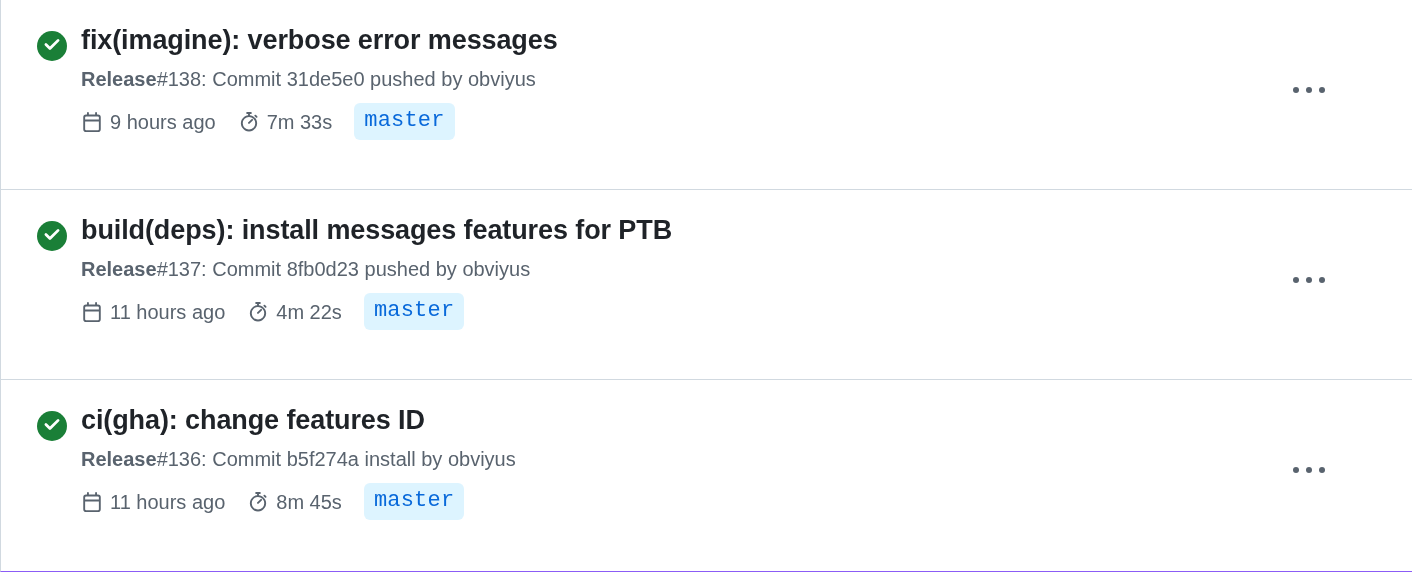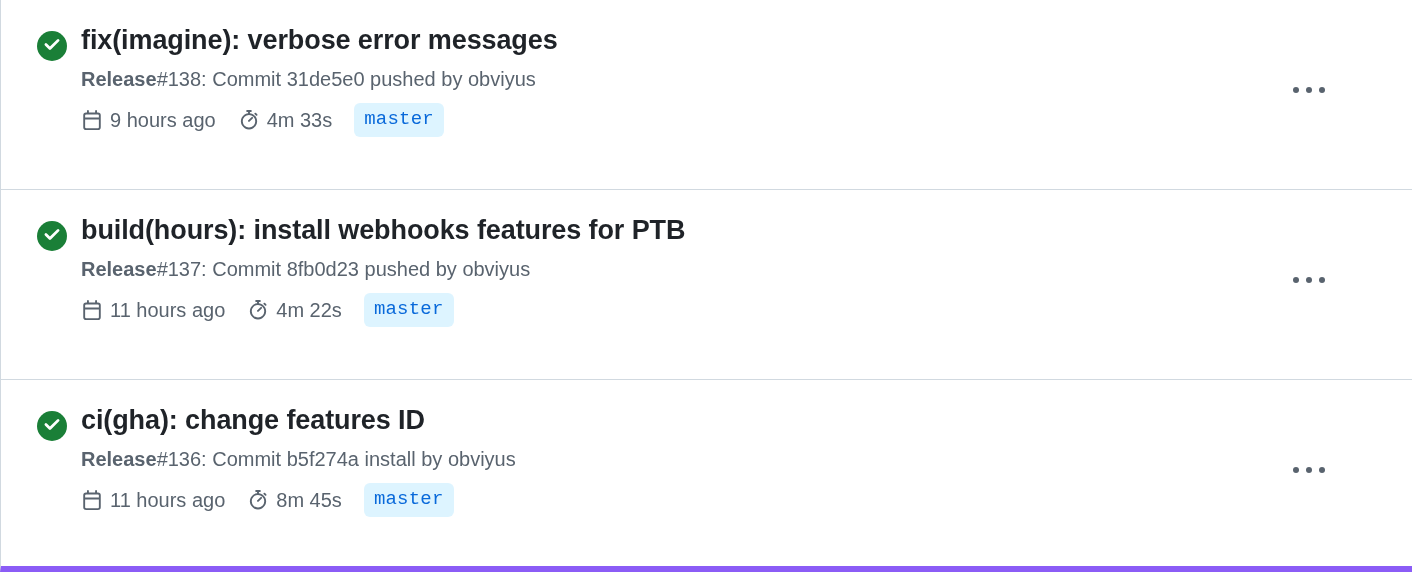--- a/index.html
+++ b/index.html
@@ -13,21 +13,21 @@
     height: 572px;
     font-family: "Liberation Sans", sans-serif;
     -webkit-font-smoothing: antialiased;
   }
 
   .runs-list {
     width: 1412px;
     height: 572px;
     background: #3b82f6;
     border-left: 1px solid #d1d9e0;
-    border-bottom: 6px solid #8b5cf6;
+    border-bottom: 1px solid #8b5cf6;
     overflow: hidden;
   }
 
   .run-row {
     position: relative;
     display: flex;
     align-items: flex-start;
     height: 190px;
     padding: 22px 24px 0 36px;
     border-bottom: 1px solid #d1d9e0;
@@ -99,21 +99,21 @@
     flex: 0 0 auto;
   }
   .stat .stat-icon svg { display: block; }
   .stat .stat-text { display: inline-block; }
 
   .branch-badge {
     display: inline-block;
     background: #ddf4ff;
     color: #0969da;
     font-family: "Liberation Mono", monospace;
-    font-size: 19px;
+    font-size: 22px;
     line-height: 1;
     padding: 7px 10px 8px 10px;
     border-radius: 6px;
     letter-spacing: 0.2px;
   }
 
   .kebab-wrap {
     position: absolute;
     right: 80px;
     top: 70px;
@@ -163,21 +163,21 @@
           </span>
           <span class="stat-text">9 hours ago</span>
         </span>
         <span class="stat">
           <span class="stat-icon">
             <svg width="20" height="20" viewBox="0 0 16 16" aria-hidden="true">
               <path fill="#59636e" d="M5.75.75A.75.75 0 0 1 6.5 0h3a.75.75 0 0 1 0 1.5h-.75v1.06a6.5 6.5 0 1 1-1.5 0V1.5H6.5a.75.75 0 0 1-.75-.75ZM8 4a5 5 0 1 0 0 10A5 5 0 0 0 8 4Zm3.03 1.72a.75.75 0 0 1 0 1.06l-2.5 2.5a.75.75 0 1 1-1.06-1.06l2.5-2.5a.75.75 0 0 1 1.06 0Z"></path>
               <path fill="#59636e" d="M12.56 2.38a.75.75 0 0 1 1.06 0l.99.99a.75.75 0 0 1-1.06 1.06l-.99-.99a.75.75 0 0 1 0-1.06Z"></path>
             </svg>
           </span>
-          <span class="stat-text">4m 33s</span>
+          <span class="stat-text">7m 33s</span>
         </span>
         <span class="branch-badge">master</span>
       </div>
     </div>
     <div class="kebab-wrap">
       <span class="kebab">
           <i></i>
           <i></i>
           <i></i>
         </span>
@@ -185,21 +185,21 @@
   </div>
 
   <div class="run-row">
     <span class="status-icon">
       <svg viewBox="0 0 16 16" aria-hidden="true">
         <circle cx="8" cy="8" r="8" fill="#1a7f37"></circle>
         <path d="M11.78 5.53a.75.75 0 0 0-1.06-1.06L6.9 8.29 5.28 6.67a.75.75 0 0 0-1.06 1.06l2.15 2.15a.75.75 0 0 0 1.06 0l4.35-4.35Z" fill="#ffffff"></path>
       </svg>
     </span>
     <div class="run-body">
-      <div class="run-title">build(hours): install webhooks features for PTB</div>
+      <div class="run-title">build(deps): install messages features for PTB</div>
       <div class="run-meta">
         <span class="meta-strong">Release</span><span>#137: Commit 8fb0d23 pushed by obviyus</span>
       </div>
       <div class="run-stats">
         <span class="stat">
           <span class="stat-icon">
             <svg width="20" height="20" viewBox="0 0 16 16" aria-hidden="true">
               <path fill="#59636e" d="M4.75 0a.75.75 0 0 1 .75.75V2h5V.75a.75.75 0 0 1 1.5 0V2h.75A2.25 2.25 0 0 1 15 4.25v9.5A2.25 2.25 0 0 1 12.75 16h-9.5A2.25 2.25 0 0 1 1 13.75v-9.5A2.25 2.25 0 0 1 3.25 2H4V.75A.75.75 0 0 1 4.75 0ZM3.25 3.5a.75.75 0 0 0-.75.75V6h11V4.25a.75.75 0 0 0-.75-.75h-9.5ZM13.5 7.5h-11v6.25c0 .414.336.75.75.75h9.5a.75.75 0 0 0 .75-.75V7.5Z"></path>
             </svg>
           </span>

